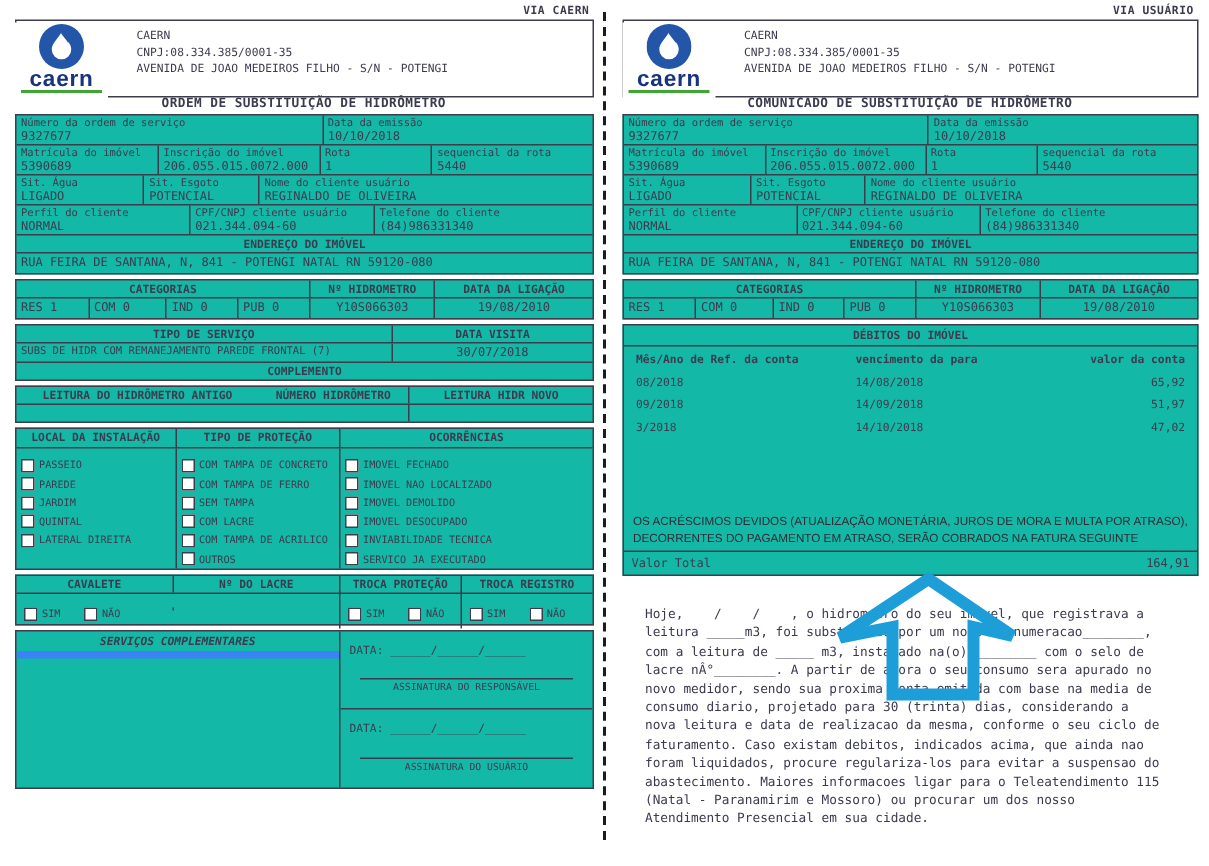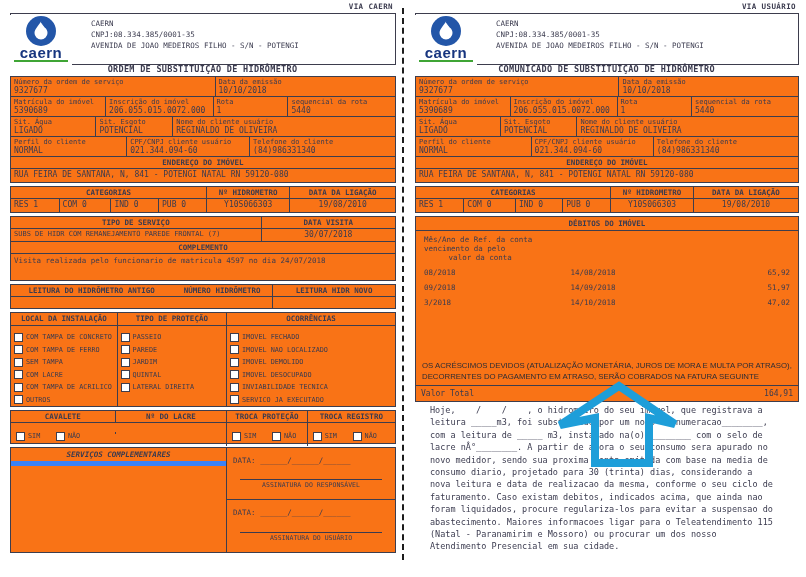--- a/index.html
+++ b/index.html
@@ -18,21 +18,21 @@
   .headerbox{position:absolute;top:13px;left:2px;right:1px;height:50px;border:1px solid #3d3d4d;background:#fff;}
   .coinfo{position:absolute;left:80px;top:4px;font-size:7.5px;line-height:11px;white-space:nowrap;}
   .logo{position:absolute;left:-1px;top:1px;width:62px;height:52px;background:#fff;text-align:center;}
   .logo svg{display:block;margin:1px auto 0 auto;}
   .logoword{font-family:"Liberation Sans","DejaVu Sans",sans-serif;font-weight:bold;font-size:15px;line-height:13px;color:#17357f;letter-spacing:.5px;}
   .logobar{height:2px;background:#3fa535;margin:1px 4px 0 4px;}
 
   .title{position:absolute;top:64px;left:0;right:0;text-align:center;font-weight:bold;font-size:8.5px;letter-spacing:.3px;}
 
   .formbody{position:absolute;top:76px;left:2px;right:1px;}
-  .box{border:1px solid #3d3d4d;margin-bottom:3px;background:#f97316;}
+  .box{border:1px solid #3d3d4d;margin-bottom:3px;background:#14b8a6;}
   .row{display:flex;}
   .row + .row{border-top:1px solid #3d3d4d;}
   .c{box-sizing:border-box;padding:1px 3px;overflow:hidden;}
   .c + .c{border-left:1px solid #3d3d4d;}
   .lab{display:block;font-size:7px;white-space:nowrap;}
   .val{display:block;font-size:8px;white-space:nowrap;}
   .hdr{font-weight:bold;text-align:center;font-size:7.5px;}
   .h19{height:19px;} .h11{height:11px;line-height:9px;} .h13{height:13px;} .h12{height:12px;}
   .cent{text-align:center;}
 
@@ -65,21 +65,21 @@
   .rG .c:nth-child(2){width:44%;padding:0;}
   .svc-hdr{border-bottom:5px solid #3b82f6;padding:2px 0;font-style:italic;}
   .sigblock{box-sizing:border-box;height:52px;position:relative;}
   .sigblock.first{border-bottom:1px solid #3d3d4d;}
   .dataline{font-size:7.5px;padding:8px 6px 0 6px;white-space:nowrap;}
   .sigline{position:absolute;left:8%;right:8%;bottom:10px;border-top:1px solid #3b3b4f;text-align:center;font-size:6.5px;padding-top:1px;}
 
   
   .deb-title{font-weight:bold;text-align:center;font-size:7.5px;border-bottom:1px solid #3d3d4d;padding:2px 0;}
   .deb-cols,.deb-row{display:flex;font-size:7.5px;padding:2px 8px;}
-  .deb-cols{font-weight:normal;padding-top:4px;flex-direction:column;}
+  .deb-cols{font-weight:bold;padding-top:4px;}
   .deb-row{padding-top:4px;}
   .deb-c1{width:40%;} .deb-c2{width:36%;} .deb-c3{width:24%;text-align:right;}
   .deb-fill{height:52px;}
   .deb-note{font-family:"Liberation Sans","DejaVu Sans",sans-serif;font-size:7.8px;line-height:10.5px;color:#2c2c35;padding:0 6px 3px 6px;}
   .deb-total{display:flex;justify-content:space-between;border-top:1px solid #3d3d4d;font-size:8px;padding:3px 5px;}
 
   
   .letter{position:absolute;top:404px;left:17px;width:364px;}
   .saud{font-size:9px;margin-bottom:9px;white-space:pre;}
   .lline{font-size:8.5px;line-height:12.4px;white-space:pre;}
@@ -204,23 +204,20 @@
         <div class="c hdr">TIPO DE SERVIÇO</div>
         <div class="c hdr">DATA VISITA</div>
       </div>
       <div class="row rC h12">
         <div class="c val" style="font-size:7px">SUBS DE HIDR COM REMANEJAMENTO PAREDE FRONTAL (7)</div>
         <div class="c val cent">30/07/2018</div>
       </div>
       <div class="row h11">
         <div class="c hdr" style="width:100%">COMPLEMENTO</div>
       </div>
-      <div class="row">
-        <div class="c complement" style="width:100%">Visita realizada pelo funcionario de matricula 4597 no dia 24/07/2018</div>
-      </div>
     </div>
 
     <div class="box">
       <div class="row rD1 h11">
         <div class="c hdr">LEITURA DO HIDRÔMETRO ANTIGO</div>
         <div class="c hdr">NÚMERO HIDRÔMETRO NOVO</div>
         <div class="c hdr">LEITURA HIDR NOVO</div>
       </div>
       <div class="row rD2 h11">
         <div class="c"></div>
@@ -231,20 +228,42 @@
     <div class="box">
       <div class="row rE h12">
         <div class="c hdr">LOCAL DA INSTALAÇÃO</div>
         <div class="c hdr">TIPO DE PROTEÇÃO</div>
         <div class="c hdr">OCORRÊNCIAS</div>
       </div>
       <div class="row rE">
         <div class="c cklist">
           <div class="ck">
               <span class="cb"></span>
+              <span>PASSEIO</span>
+            </div>
+          <div class="ck">
+              <span class="cb"></span>
+              <span>PAREDE</span>
+            </div>
+          <div class="ck">
+              <span class="cb"></span>
+              <span>JARDIM</span>
+            </div>
+          <div class="ck">
+              <span class="cb"></span>
+              <span>QUINTAL</span>
+            </div>
+          <div class="ck">
+              <span class="cb"></span>
+              <span>LATERAL DIREITA</span>
+            </div>
+        </div>
+        <div class="c cklist">
+          <div class="ck">
+              <span class="cb"></span>
               <span>COM TAMPA DE CONCRETO</span>
             </div>
           <div class="ck">
               <span class="cb"></span>
               <span>COM TAMPA DE FERRO</span>
             </div>
           <div class="ck">
               <span class="cb"></span>
               <span>SEM TAMPA</span>
             </div>
@@ -252,42 +271,20 @@
               <span class="cb"></span>
               <span>COM LACRE</span>
             </div>
           <div class="ck">
               <span class="cb"></span>
               <span>COM TAMPA DE ACRILICO</span>
             </div>
           <div class="ck">
               <span class="cb"></span>
               <span>OUTROS</span>
-            </div>
-        </div>
-        <div class="c cklist">
-          <div class="ck">
-              <span class="cb"></span>
-              <span>PASSEIO</span>
-            </div>
-          <div class="ck">
-              <span class="cb"></span>
-              <span>PAREDE</span>
-            </div>
-          <div class="ck">
-              <span class="cb"></span>
-              <span>JARDIM</span>
-            </div>
-          <div class="ck">
-              <span class="cb"></span>
-              <span>QUINTAL</span>
-            </div>
-          <div class="ck">
-              <span class="cb"></span>
-              <span>LATERAL DIREITA</span>
             </div>
         </div>
         <div class="c cklist">
           <div class="ck">
               <span class="cb"></span>
               <span>IMOVEL FECHADO</span>
             </div>
           <div class="ck">
               <span class="cb"></span>
               <span>IMOVEL NAO LOCALIZADO</span>
@@ -486,21 +483,21 @@
         <div class="c val">PUB 0</div>
         <div class="c val cent">Y10S066303</div>
         <div class="c val cent">19/08/2010</div>
       </div>
     </div>
 
     <div class="box">
       <div class="deb-title">DÉBITOS DO IMÓVEL</div>
       <div class="deb-cols">
         <div class="deb-c1">Mês/Ano de Ref. da conta</div>
-        <div class="deb-c2">vencimento da pelo</div>
+        <div class="deb-c2">vencimento da para</div>
         <div class="deb-c3">valor da conta</div>
       </div>
       <div class="deb-row">
         <div class="deb-c1">08/2018</div>
         <div class="deb-c2">14/08/2018</div>
         <div class="deb-c3">65,92</div>
       </div>
       <div class="deb-row">
         <div class="deb-c1">09/2018</div>
         <div class="deb-c2">14/09/2018</div>

